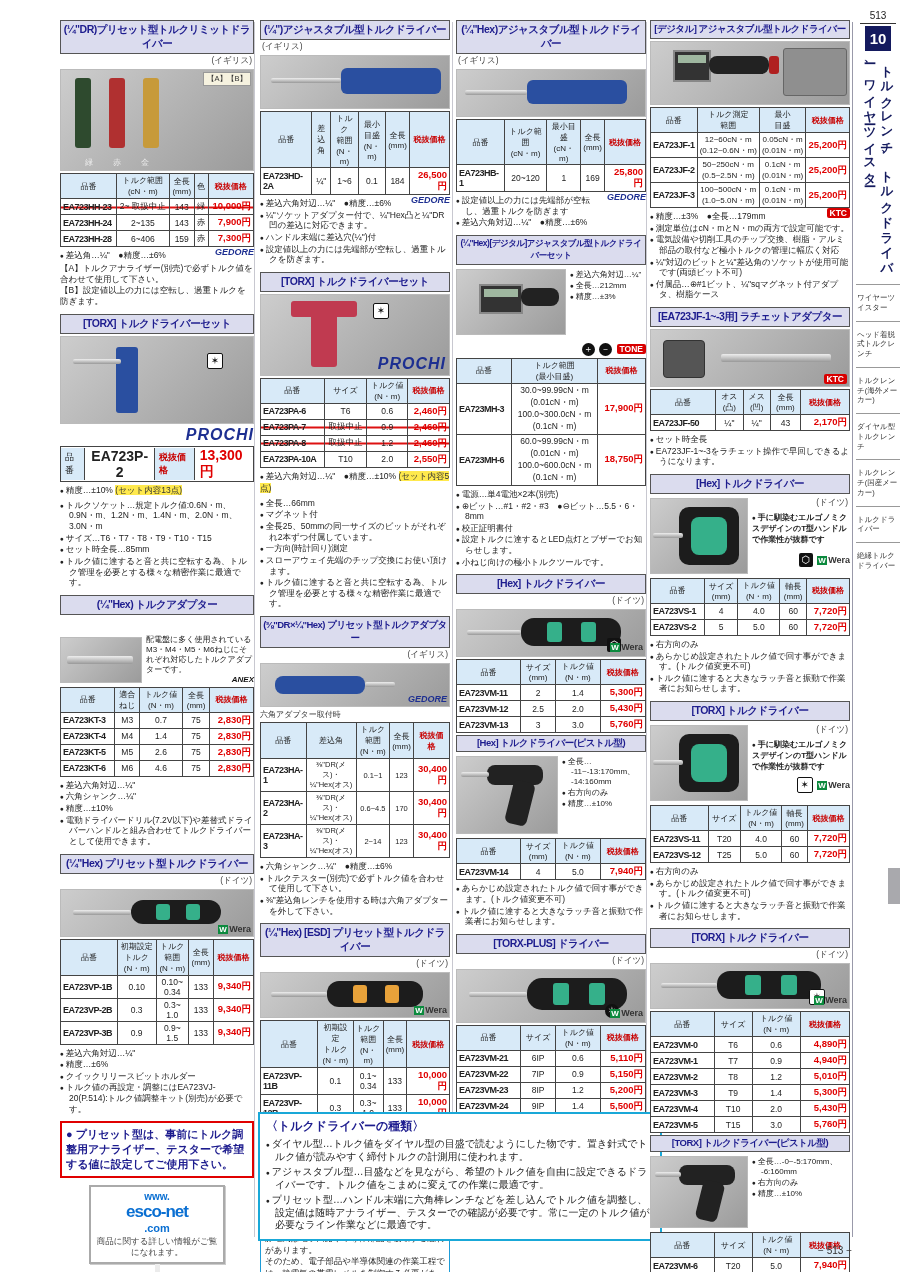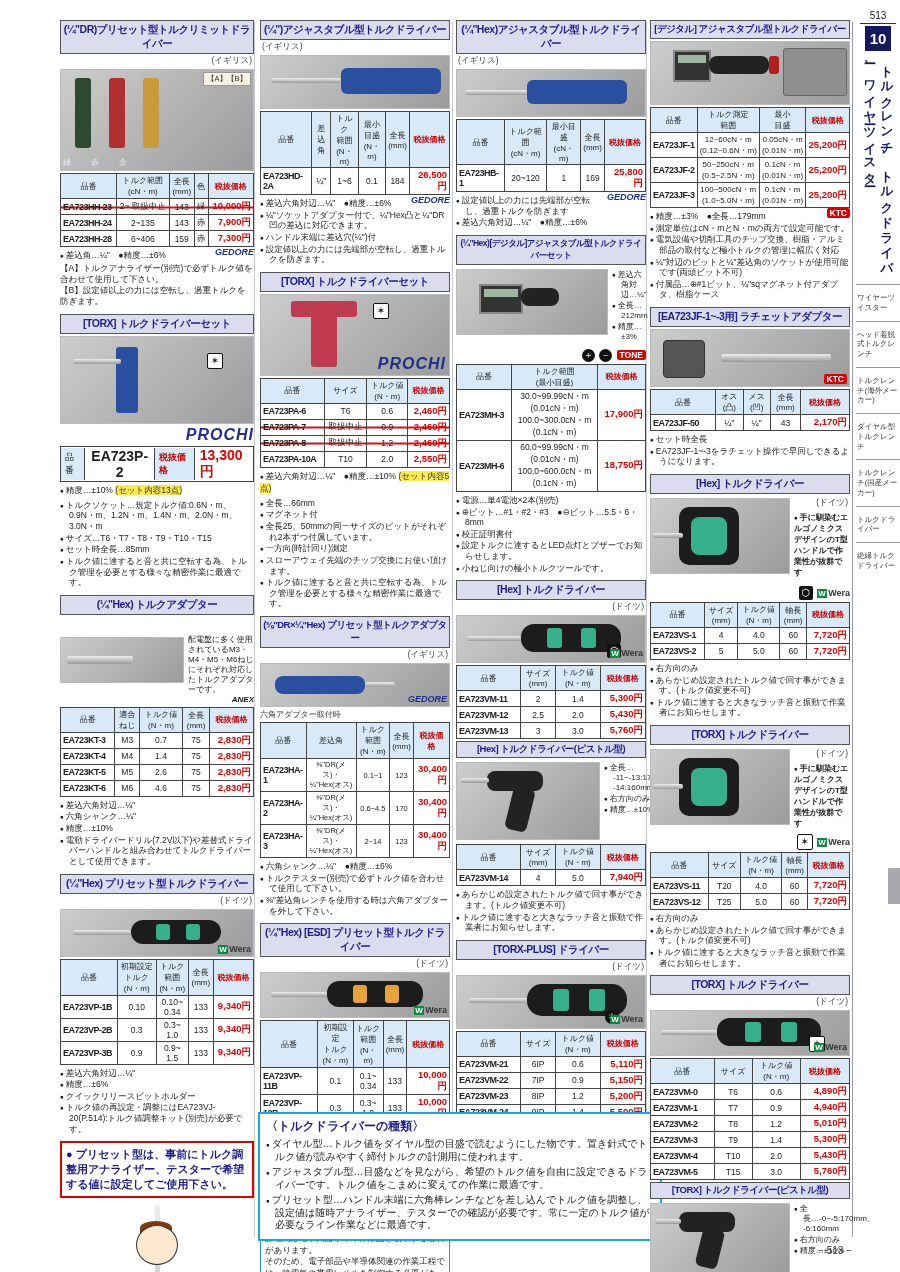--- a/index.html
+++ b/index.html
@@ -3,21 +3,21 @@
 <meta charset="utf-8">
 <style>
   html,body{margin:0;padding:0;background:#fff;font-family:"Liberation Sans","DejaVu Sans",sans-serif;}
   .page{position:relative;width:900px;height:1272px;background:#fff;overflow:hidden;color:#222;}
   .col{position:absolute;top:20px;}
   .vsep{position:absolute;top:22px;width:1px;background:#c8c8d0;height:1215px;}
   .sec{margin-bottom:7px;}
   .t{background:#dbdcee;color:#1d1c8e;font-weight:bold;font-size:10.5px;text-align:center;border:1px solid #555;padding:2px 0;letter-spacing:-0.5px;}
   .sub-t{background:#dbdcee;color:#1d1c8e;font-weight:bold;font-size:9.5px;text-align:center;border:1px solid #555;padding:1px 11px;margin-top:2px;letter-spacing:-0.5px;}
   .country{font-size:8.5px;color:#444;text-align:right;margin:1px 2px;}
-  .photo{position:relative;background:linear-gradient(135deg,#cdcdcd,#9b9b9b);overflow:hidden;margin:2px 0;border:1px solid #bbb;padding-left:42px;}
+  .photo{position:relative;background:linear-gradient(135deg,#cdcdcd,#9b9b9b);overflow:hidden;margin:2px 0;border:1px solid #bbb;}
   .bar{position:absolute;border-radius:3px;}
   .shaft{position:absolute;background:linear-gradient(#eee,#999);height:5px;border-radius:2px;}
   table{border-collapse:collapse;width:100%;font-size:8.5px;margin-top:2px;}
   th,td{border:1px solid #444;padding:1px 2px;text-align:center;white-space:pre-line;}
   thead th{background:#d8eaf8;font-weight:normal;color:#222;font-size:8px;}
   thead th.ph{color:#c80000;font-weight:bold;}
   td.code{font-weight:bold;text-align:left;font-size:9px;background:#fff;letter-spacing:-0.5px;}
   td.price{color:#e00000;font-weight:bold;text-align:right;font-size:9.5px;background:#fff;}
   tr.strike td{background-image:linear-gradient(to bottom,transparent 44%,#dd1111 44%,#dd1111 58%,transparent 58%);}
   ul.notes{list-style:none;margin:3px 0 0 0;padding:0;font-size:8.5px;color:#222;line-height:1.25;}
@@ -53,21 +53,21 @@
   .sidebar{position:absolute;left:856px;top:0;width:44px;height:1272px;}
   .pgnum{font-size:10px;text-align:center;border-bottom:1px solid #333;padding:4px 0 2px 0;margin:6px 4px 2px 4px;}
   .chap{background:#141a5e;color:#fff;font-weight:bold;font-size:15px;text-align:center;width:26px;margin:0 auto;padding:4px 0;}
   .vtitle{writing-mode:vertical-rl;color:#141a5e;font-weight:bold;font-size:12.5px;height:215px;margin:6px auto 0 auto;letter-spacing:1px;}
   ul.idx{list-style:none;margin:12px 0 0 0;padding:0;}
   ul.idx li{font-size:7.5px;color:#333;border-top:1px solid #999;padding:8px 1px;line-height:1.3;}
   .marker{position:absolute;right:0;top:868px;width:12px;height:36px;background:#a9a9ad;}
   .footer{position:absolute;right:48px;bottom:16px;font-size:10px;color:#333;}
   .caption{font-size:8px;color:#333;}
   .inset{position:absolute;right:2px;top:2px;background:#f6f2df;border:1px solid #999;font-size:7.5px;padding:1px 3px;color:#333;}
-  .clabels{position:absolute;left:2px;bottom:2px;color:#eee;font-size:8px;letter-spacing:6px;}
+  .clabels{position:absolute;left:24px;bottom:2px;color:#eee;font-size:8px;letter-spacing:6px;}
   .lcd{position:absolute;background:#333;border:2px solid #888;}
   .lcd .scr{position:absolute;left:3px;top:3px;right:3px;height:8px;background:#9fb7a0;}
   .sign{width:128px;margin:6px auto 0 auto;border:2px solid #aaa;background:#fff;text-align:center;padding:4px 2px;box-shadow:1px 1px 0 #ccc;}
   .sign .s1{color:#0a6fd2;font-weight:bold;font-size:10px;}
   .sign .s2{color:#0a6fd2;font-weight:bold;font-size:17px;letter-spacing:-1px;}
   .sign .s3{color:#0a6fd2;font-weight:bold;font-size:11px;}
   .sign .s4{color:#444;font-size:8.5px;margin-top:2px;line-height:1.3;}
   .pole{width:5px;height:130px;background:linear-gradient(#eee,#bbb);margin:0 auto;}
   .chara{position:relative;width:90px;height:120px;margin:-110px auto 0 auto;}
   .chara .head{position:absolute;left:24px;top:0;width:40px;height:38px;background:#fde8d0;border:1.5px solid #333;border-radius:50%;}
@@ -281,20 +281,26 @@
           <li>差込六角対辺…¼"</li>
           <li>精度…±6%</li>
           <li>クイックリリースビットホルダー</li>
           <li>トルク値の再設定・調整にはEA723VJ-20(P.514):トルク値調整キット(別売)が必要です。</li>
         </ul>
     </div>
 
     <div class="sec warnbox"><span>プリセット型は、事前にトルク調整用アナライザー、テスターで希望する値に設定してご使用下さい。</span></div>
 
     <div class="sec">
+      <div class="sign">
+        <div class="s1">www.</div>
+        <div class="s2">esco-net</div>
+        <div class="s3">.com</div>
+        <div class="s4">商品に関する詳しい情報がご覧になれます。</div>
+      </div>
       <div class="pole"></div>
       <div class="chara">
         <div class="hair"></div>
         <div class="head"></div>
 
       </div>
     </div>
   </div>
 
   <div class="col" style="left:260px;width:190px">

